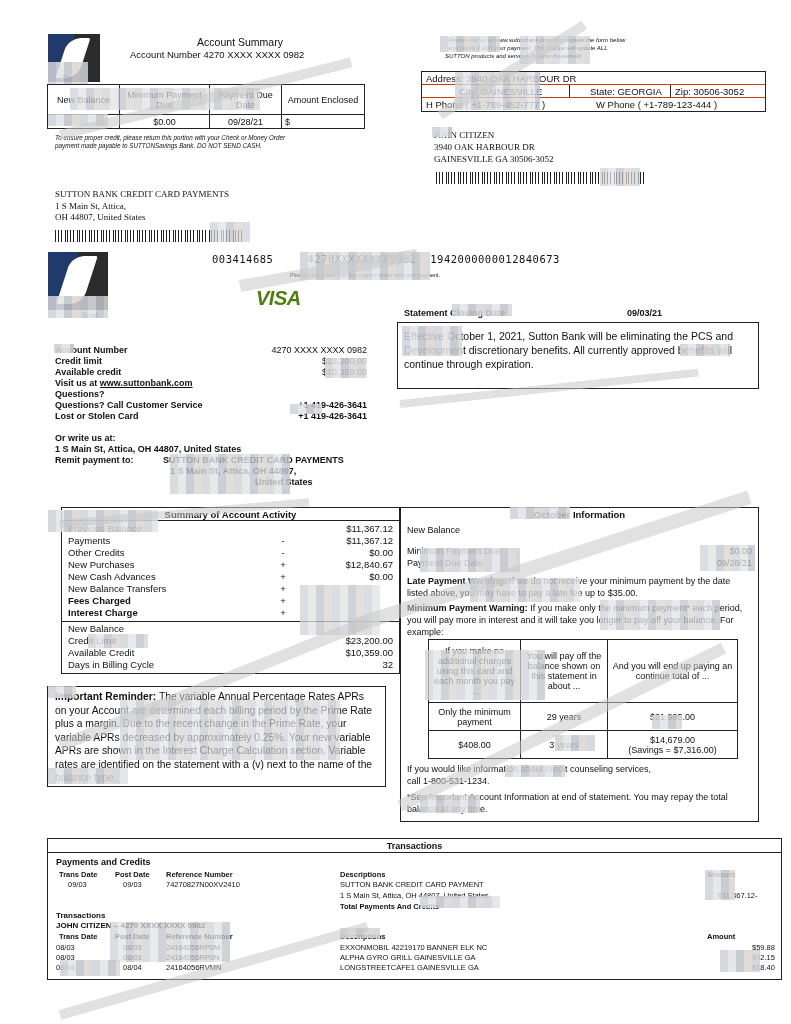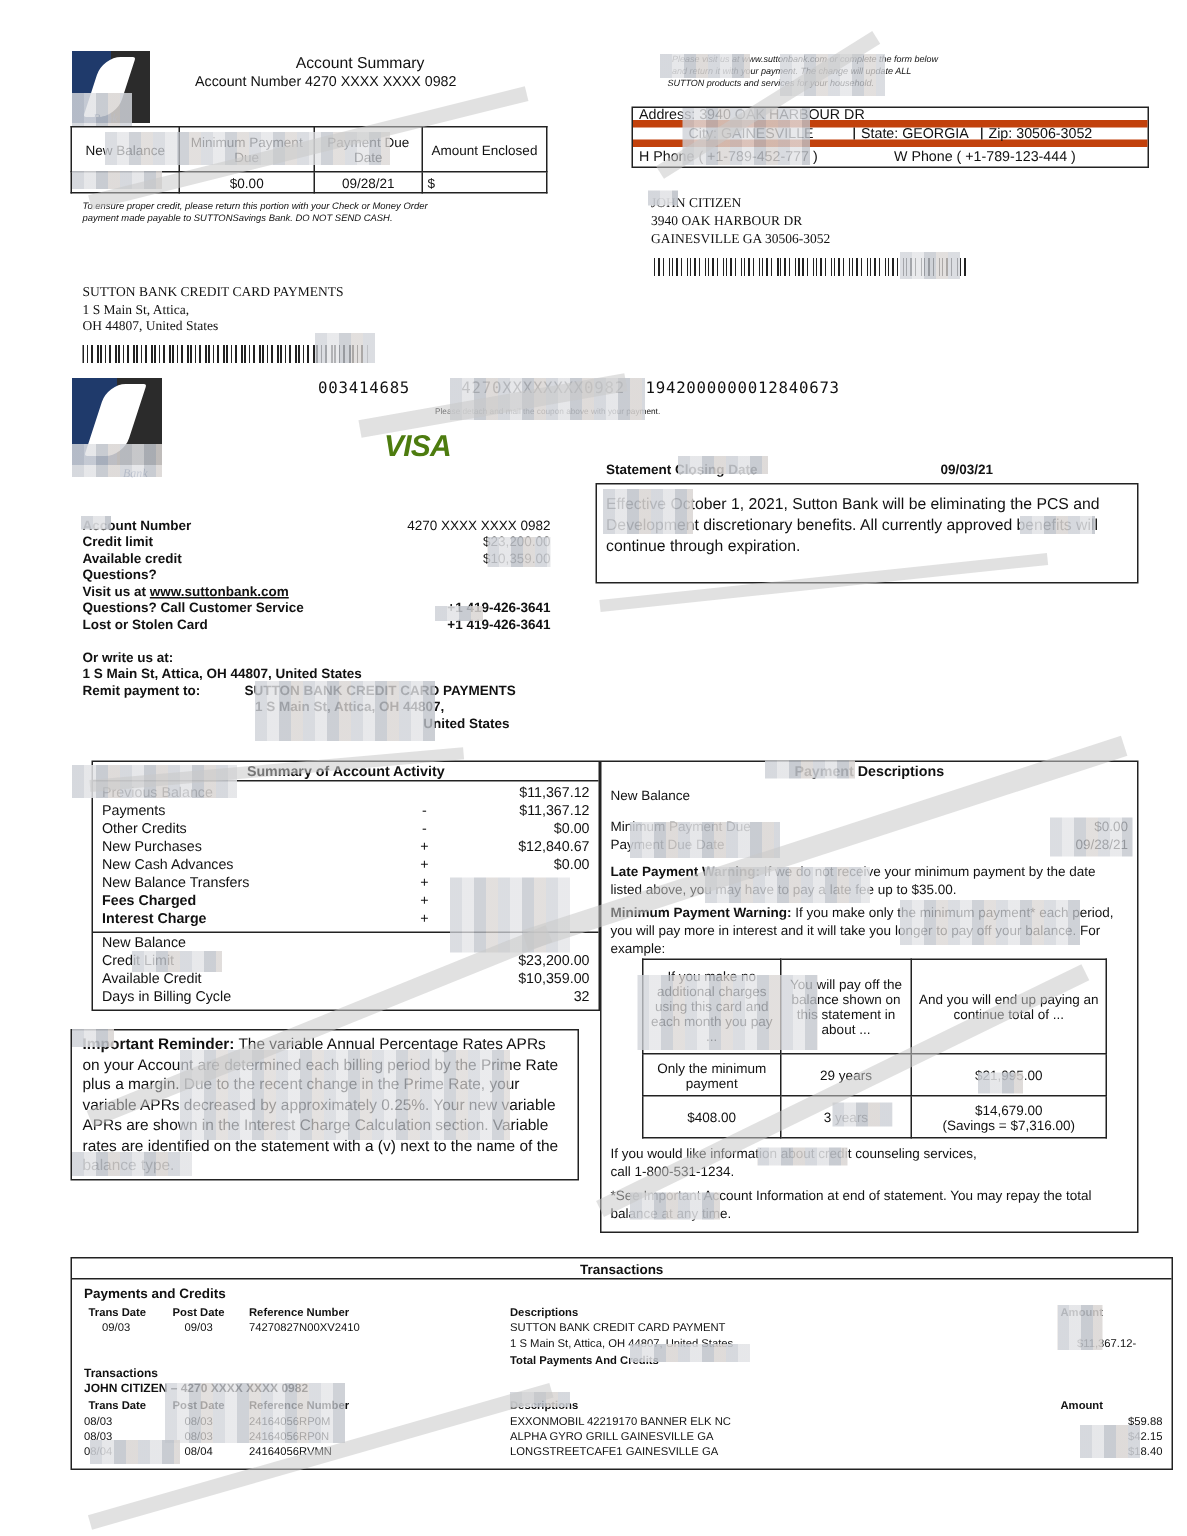--- a/index.html
+++ b/index.html
@@ -21,21 +21,21 @@
   .logo .dark { position:absolute; right:0; top:0; width:26px; height:48px; background:#2b2b2b; }
   .logo .swoosh { position:absolute; left:14px; top:4px; width:22px; height:40px; background:#fff; border-radius: 12px 2px 12px 2px; transform: skewX(-18deg); }
   .logo-caption { position:absolute; font-family: "Liberation Serif", serif; font-style: italic; font-size: 8px; color:#1f3a6b; }
 
   
   table.stub { border-collapse: collapse; font-size: 9px; }
   table.stub td { border: 1px solid #222; text-align: center; padding: 1px 3px; height: 14px; }
   table.stub td.left { text-align: left; }
 
   .addr-table { border: 1.5px solid #222; font-size: 9.5px; }
-  .addr-row { border-bottom: 5px solid #c2410c; height: 13px; display: flex; align-items: center; }
+  .addr-row { border-bottom: 1px solid #c2410c; height: 13px; display: flex; align-items: center; }
   .addr-row:last-child { border-bottom: none; }
   .addr-cell { padding: 0 4px; border-right: 1px solid #222; height: 100%; display:flex; align-items:center; }
   .addr-cell:last-child { border-right: none; }
 
   .barcode { height: 12px; position: absolute; background:
     repeating-linear-gradient(90deg, #222 0 1px, transparent 1px 3px, #222 3px 4px, transparent 4px 7px, #222 7px 8px, transparent 8px 9px); }
   .barcode.tall { background:
     repeating-linear-gradient(90deg, #222 0 1px, transparent 1px 3px, #222 3px 4px, transparent 4px 6px, #222 6px 7px, transparent 7px 10px, #222 10px 11px, transparent 11px 12px); }
 
   .info-row { display: flex; justify-content: space-between; font-size: 9px; font-weight: bold; height: 11px; line-height: 11px; }
@@ -93,21 +93,21 @@
 <div class="abs italic" style="left:448px;top:37px;font-size:6px;">Please visit us at www.suttonbank.com or complete the form below</div>
 <div class="abs italic" style="left:448px;top:45px;font-size:6px;">and return it with your payment. The change will update ALL</div>
 <div class="abs italic" style="left:445px;top:53px;font-size:6px;">SUTTON products and services for your household.</div>
 
 <div class="abs addr-table" style="left:421px;top:71px;width:345px;">
   <div class="addr-row">
     <div class="addr-cell" style="flex:1;">Address: 3940 OAK HARBOUR DR</div>
   </div>
   <div class="addr-row">
     <div class="addr-cell" style="width:115px;margin-left:33px;">City: GAINESVILLE</div>
-    <div class="addr-cell" style="width:85px;">State: GEORGIA</div>
+    <div class="addr-cell" style="width:85px;margin-left:16px;">State: GEORGIA</div>
     <div class="addr-cell" style="flex:1;">Zip: 30506-3052</div>
   </div>
   <div class="addr-row">
     <div class="addr-cell" style="width:170px;border-right:none;">H Phone ( +1-789-452-777     )</div>
     <div class="addr-cell" style="flex:1;">W Phone  ( +1-789-123-444     )</div>
   </div>
 </div>
 
 <div class="abs serif" style="left:434px;top:129px;font-size:9px;line-height:12px;">
   <div>JOHN CITIZEN</div>
@@ -141,24 +141,24 @@
   </div>
   <div class="info-row">
     <span>Credit limit</span>
     <span class="val">$23,200.00</span>
   </div>
   <div class="info-row">
     <span>Available credit</span>
     <span class="val">$10,359.00</span>
   </div>
   <div class="info-row">
+    <span><span>Visit us at </span><span style="text-decoration:underline;">www.suttonbank.com</span></span>
+  </div>
+  <div class="info-row">
     <span>Questions?</span>
-  </div>
-  <div class="info-row">
-    <span><span>Visit us at </span><span style="text-decoration:underline;">www.suttonbank.com</span></span>
   </div>
   <div class="info-row">
     <span>Questions? Call Customer Service</span>
     <span class="val b">+1 419-426-3641</span>
   </div>
   <div class="info-row">
     <span>Lost or Stolen Card</span>
     <span class="val b">+1 419-426-3641</span>
   </div>
   <div style="height:11px;"></div>
@@ -168,21 +168,21 @@
   <div class="info-row">
     <span>1 S Main St, Attica, OH 44807, United States</span>
   </div>
   <div class="info-row" style="justify-content:flex-start;">
     <span style="width:108px;">Remit payment to:</span>
     <span>SUTTON BANK CREDIT CARD PAYMENTS</span>
   </div>
   <div class="info-row" style="justify-content:flex-start;padding-left:115px;">
     <span>1 S Main St, Attica, OH 44807,</span>
   </div>
-  <div class="info-row" style="justify-content:center;padding-left:200px;">
+  <div class="info-row" style="justify-content:flex-start;padding-left:200px;">
     <span>United States</span>
   </div>
 </div>
 
 <div class="abs bold" style="left:404px;top:308px;font-size:9px;">Statement Closing Date</div>
 <div class="abs bold" style="left:627px;top:308px;font-size:9px;">09/03/21</div>
 <div class="box" style="left:397px;top:322px;width:362px;height:67px;padding:6px 6px;">
   <div class="para" style="font-size:10.5px;line-height:14px;">Effective October 1, 2021, Sutton Bank will be eliminating the PCS and Development discretionary benefits. All currently approved benefits will continue through expiration.</div>
 </div>
 
@@ -250,21 +250,21 @@
   </div>
 </div>
 
 <div class="box" style="left:47px;top:686px;width:339px;height:101px;padding:3px 7px;">
   <div class="para" style="font-size:10.3px;line-height:13.5px;">
     <span class="bold">Important Reminder:</span><span> The variable Annual Percentage Rates APRs on your Account are determined each billing period by the Prime Rate plus a margin. Due to the recent change in the Prime Rate, your variable APRs decreased by approximately 0.25%. Your new variable APRs are shown in the Interest Charge Calculation section. Variable rates are identified on the statement with a (v) next to the name of the balance type.</span>
   </div>
 </div>
 
 <div class="box" style="left:400px;top:507px;width:359px;height:315px;padding:0 6px;">
-  <div class="bold" style="text-align:center;font-size:9.5px;height:13px;line-height:13px;">Payment Descriptions</div>
+  <div class="bold" style="text-align:center;font-size:9.5px;height:13px;line-height:13px;">October Information</div>
   <div style="font-size:9px;margin-top:4px;height:12px;">
     <span>New Balance</span>
     <span style="float:right;"></span>
   </div>
   <div style="font-size:9px;margin-top:9px;height:12px;">
     <span>Minimum Payment Due</span>
     <span style="float:right;">$0.00</span>
   </div>
   <div style="font-size:9px;height:12px;">
     <span>Payment Due Date</span>

